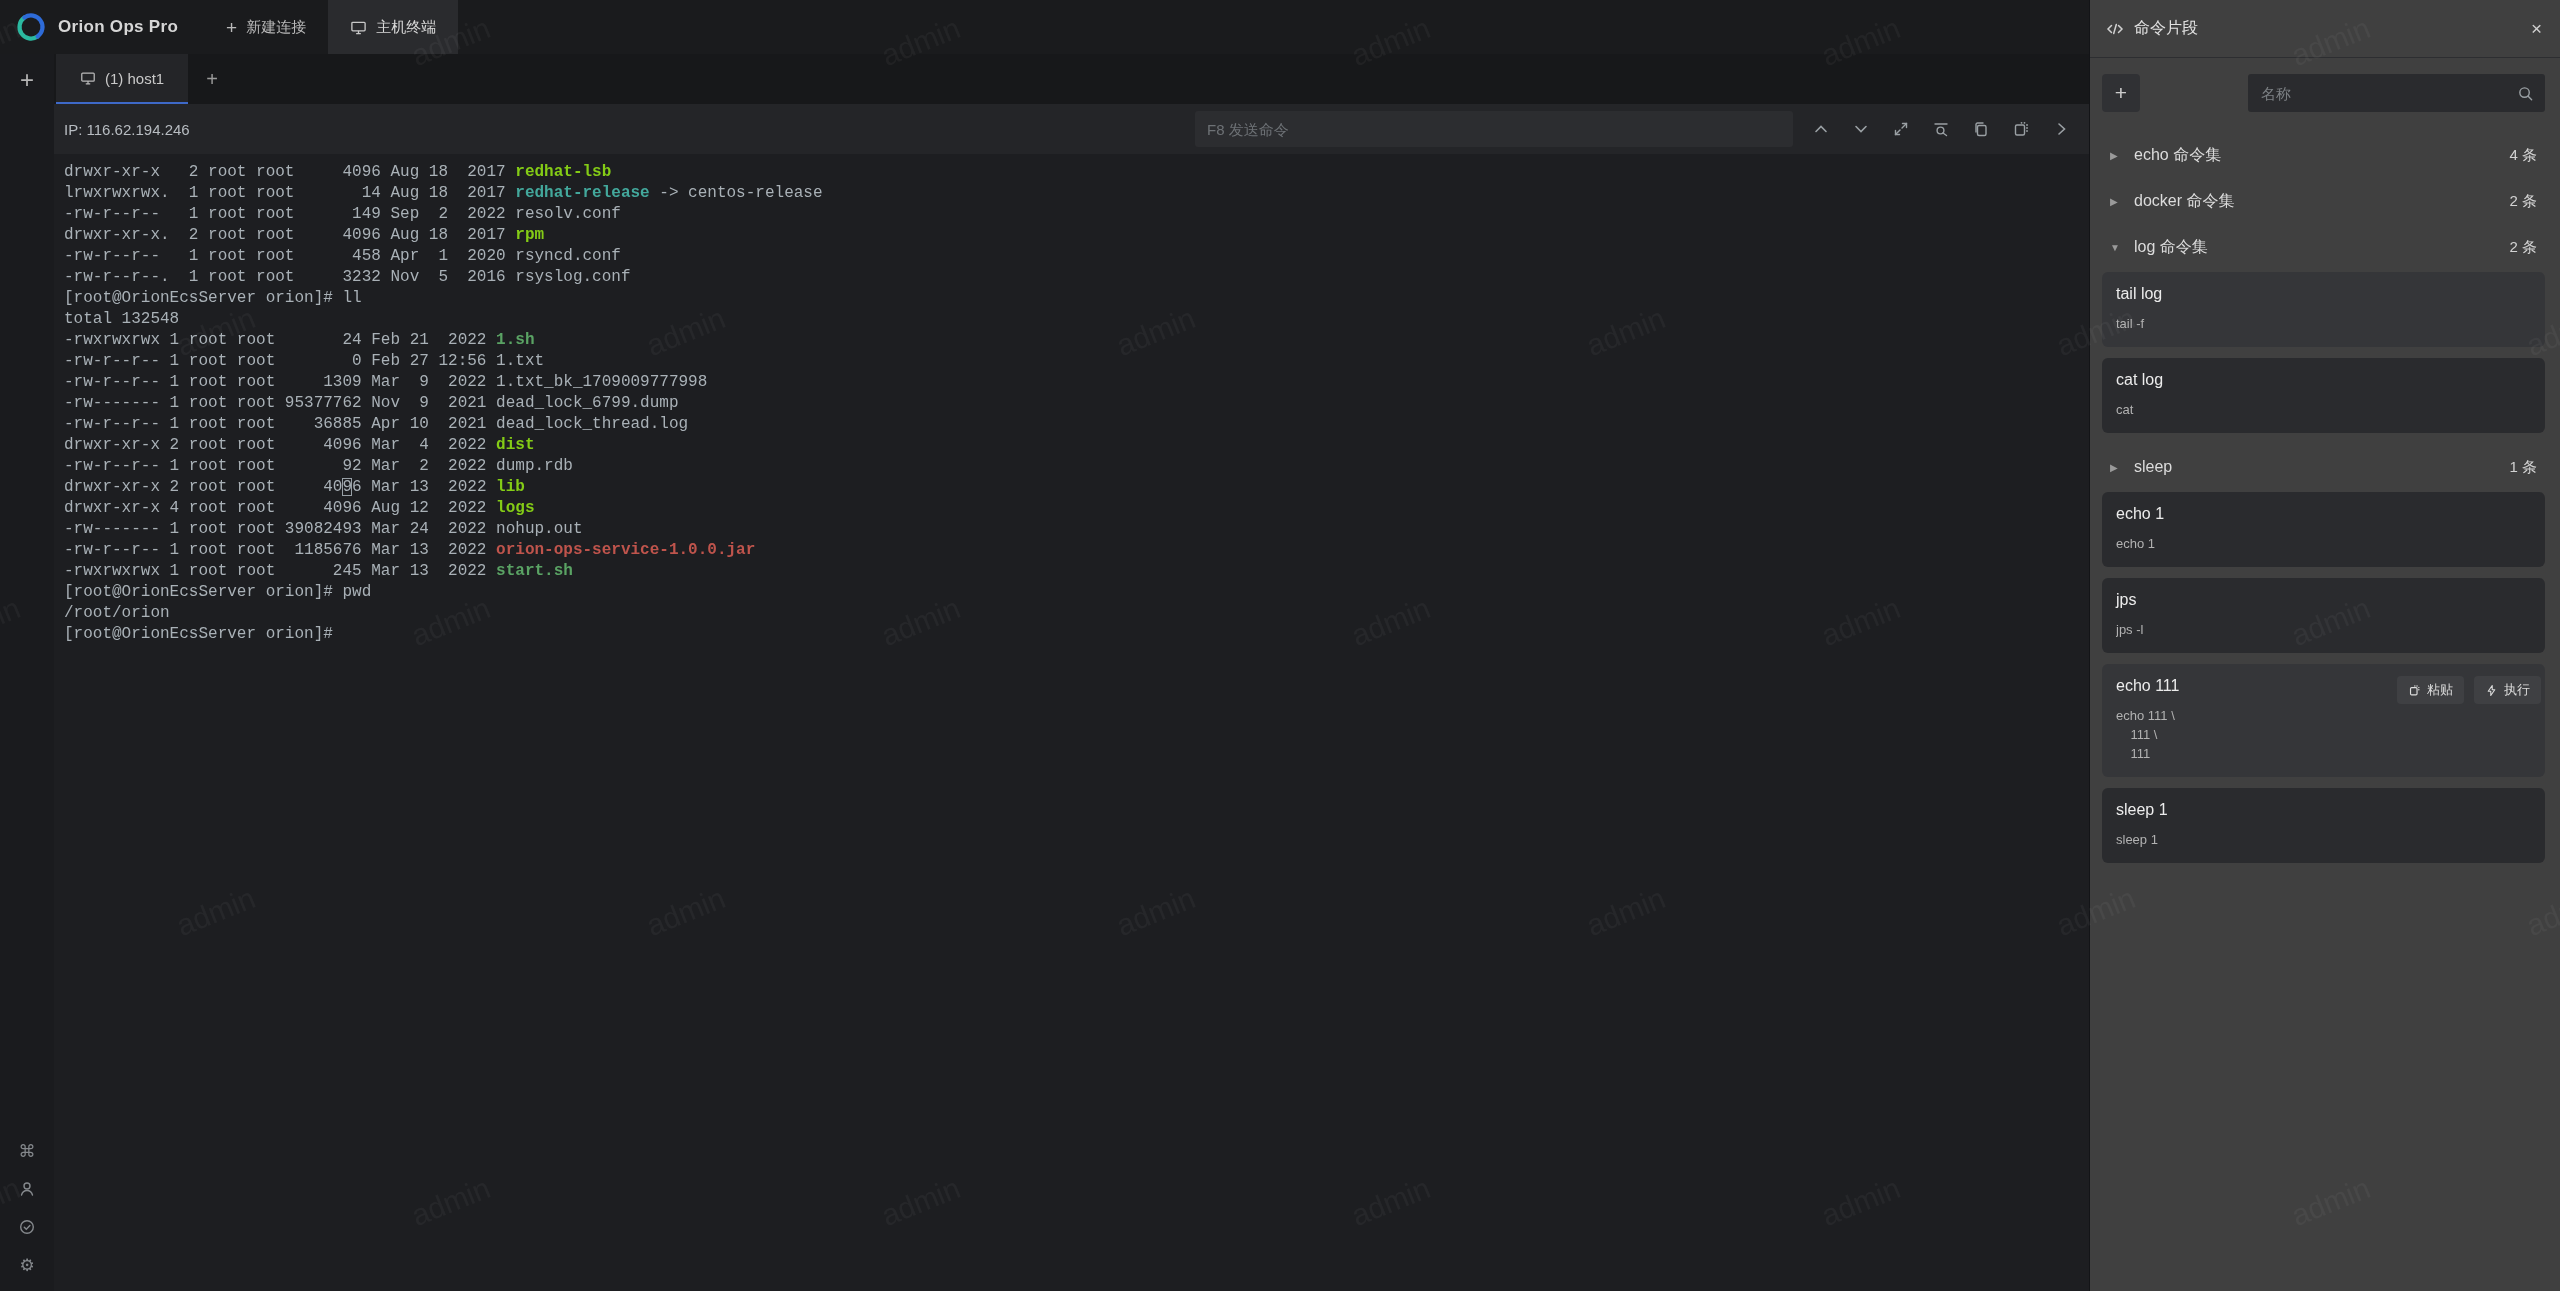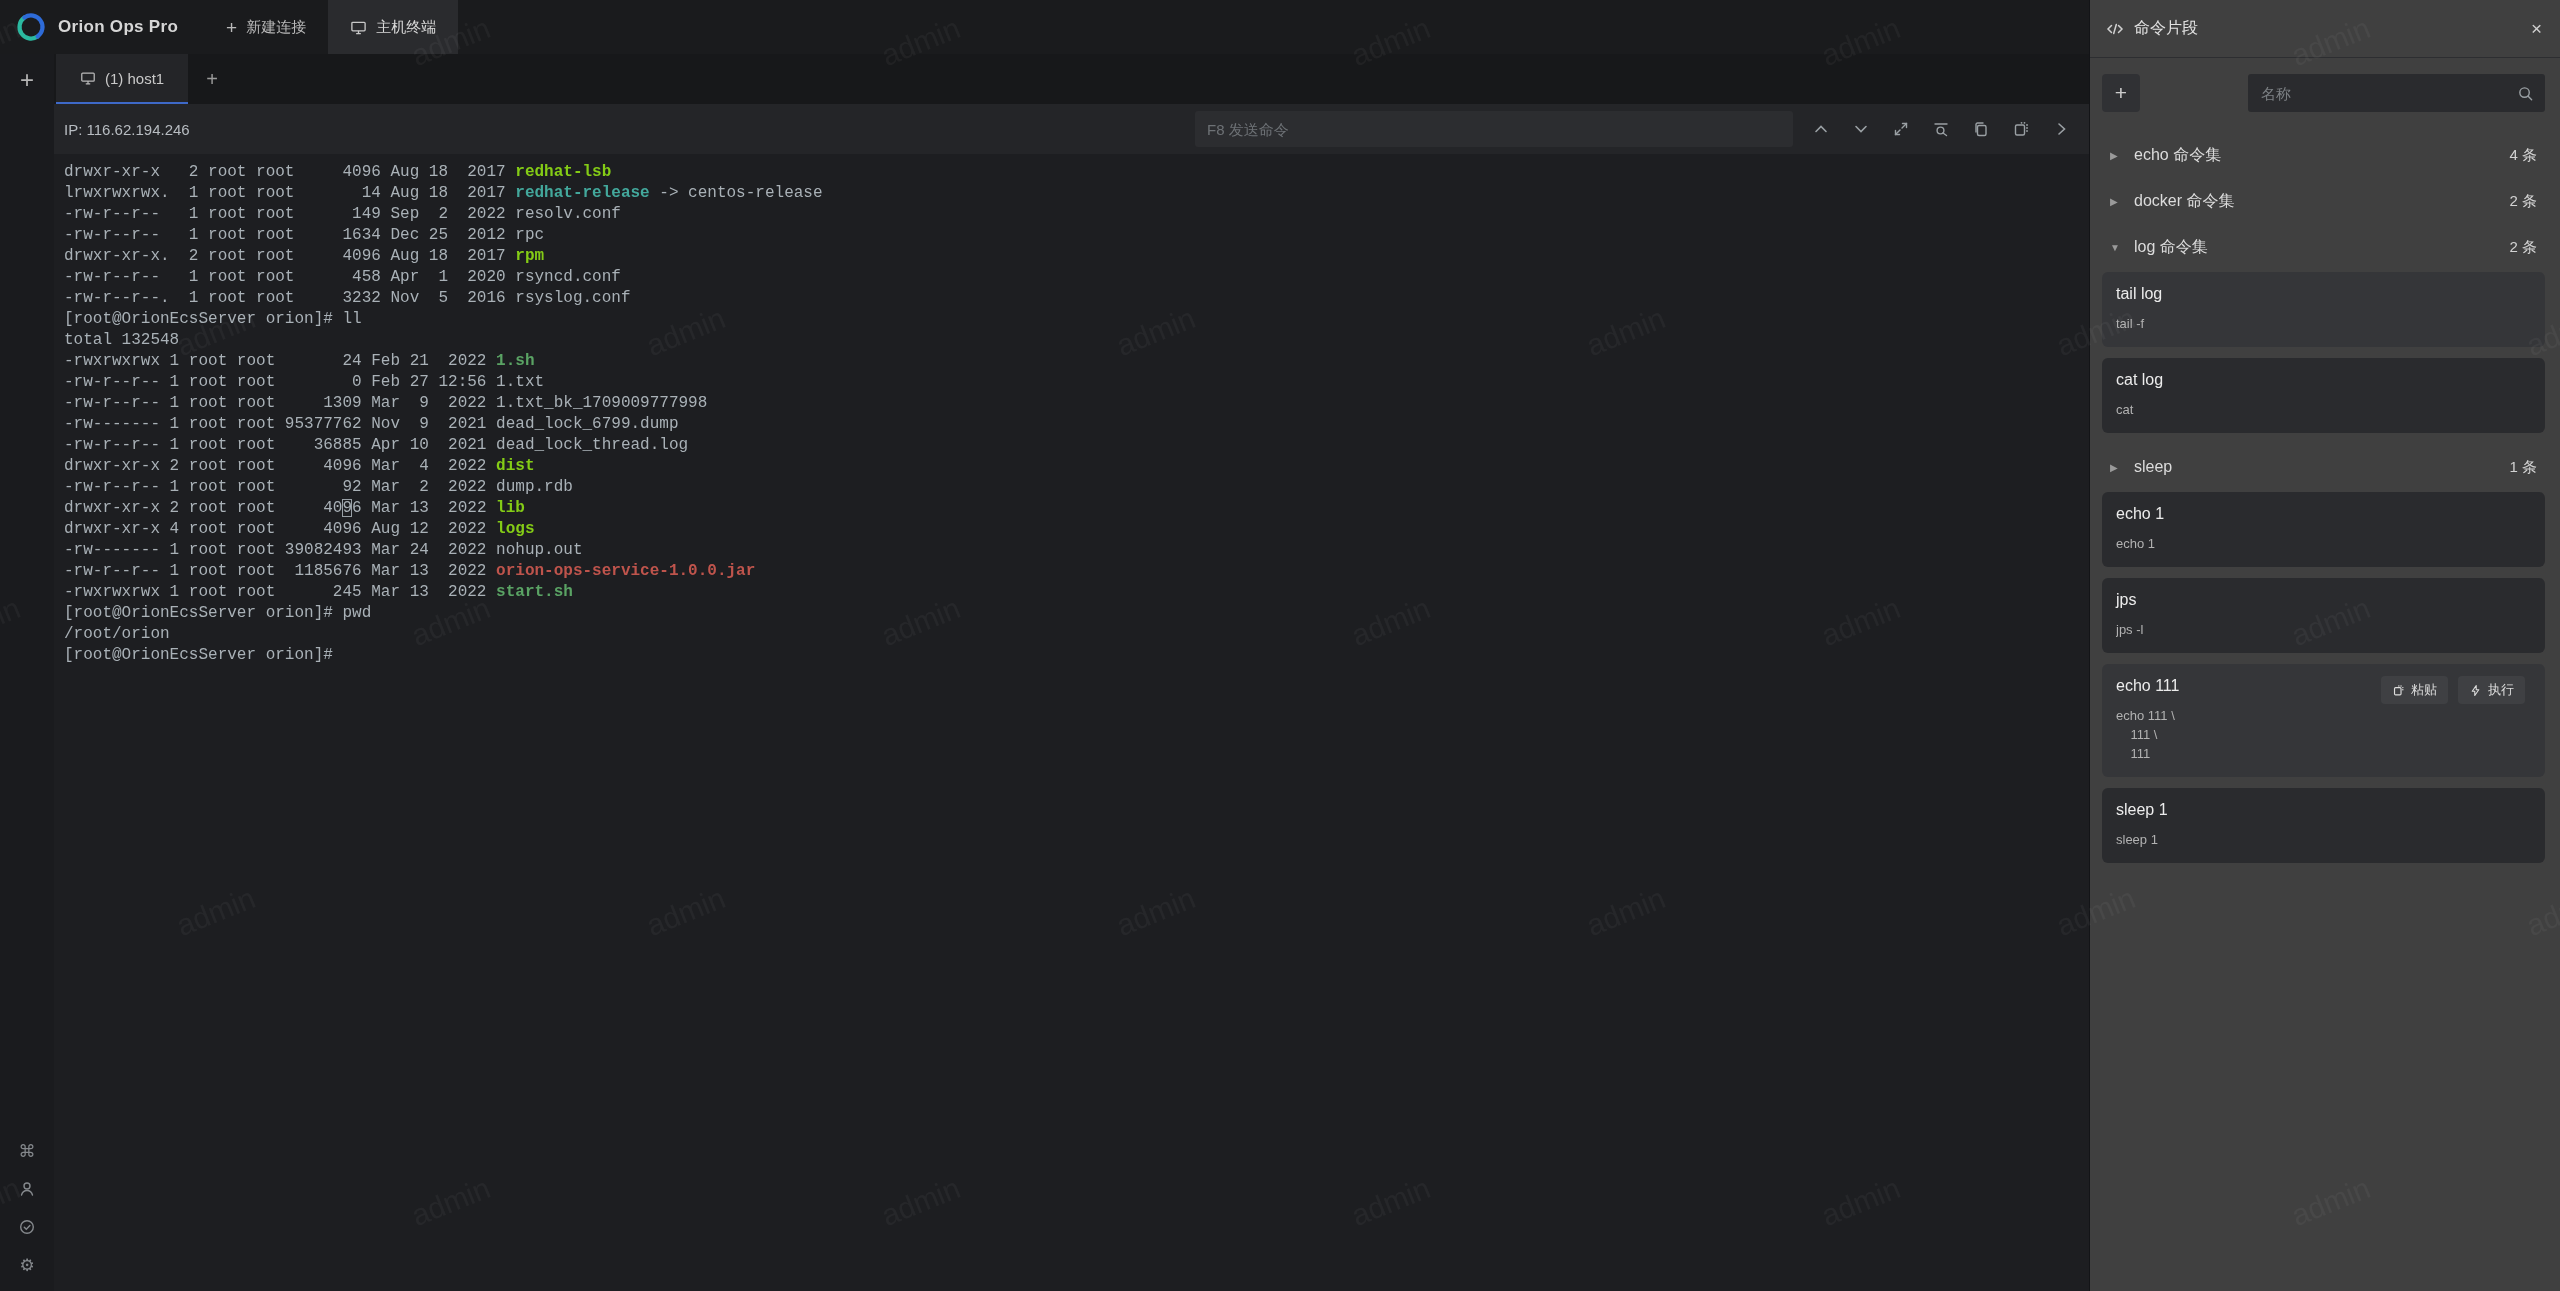--- a/index.html
+++ b/index.html
@@ -53,21 +53,21 @@
   .search-box input{flex:1;background:transparent;border:none;outline:none;color:#c9c9c9;font-size:15px;min-width:0;}
   .search-box input::placeholder{color:#7c8084;}
   .search-ic{color:#9aa0a4;display:flex;}
   .group-row{height:46px;display:flex;align-items:center;gap:13px;padding:0 8px 0 8px;color:#dcdcdc;font-size:16px;cursor:pointer;}
   .caret{color:#9a9a9a;font-size:10px;width:11px;flex:none;}
   .group-count{margin-left:auto;color:#d2d2d2;font-size:15px;}
   .card{background:#2a2b2e;border-radius:6px;padding:13px 14px 14px;margin:2px 0 11px 0;position:relative;cursor:pointer;}
   .card.hl{background:#353639;}
   .card-title{color:#ececec;font-size:16px;margin-bottom:11px;}
   .card-cmd{color:#b2b2b2;font-size:13px;line-height:19px;white-space:pre;overflow:hidden;text-overflow:ellipsis;}
-  .card-actions{position:absolute;top:12px;right:20px;display:flex;gap:10px;justify-content:space-between;}
+  .card-actions{position:absolute;top:12px;right:4px;display:flex;gap:10px;justify-content:space-between;}
   .action-btn{display:flex;align-items:center;gap:6px;background:#3f4043;border-radius:4px;
               padding:5px 11px;color:#dedede;font-size:13px;cursor:pointer;}
   .action-btn svg{flex:none;}
   
   .wm-layer{position:absolute;inset:0;pointer-events:none;z-index:40;overflow:hidden;}
   .wm{position:absolute;font-size:30px;color:rgba(255,255,255,0.045);transform:rotate(-22deg);white-space:nowrap;}
   svg{display:block;}
 </style>
 </head>
 <body>
@@ -180,21 +180,20 @@
                   <polyline points="7,4 12.5,9 7,14"></polyline>
                 </svg>
             </div>
           </div>
         </div>
 
         <div class="terminal">
             <div class="tline"><span class="sg-d">drwxr-xr-x   2 root root     4096 Aug 18  2017 </span><span class="sg-b">redhat-lsb</span></div>
             <div class="tline"><span class="sg-d">lrwxrwxrwx.  1 root root       14 Aug 18  2017 </span><span class="sg-t">redhat-release</span><span class="sg-d"> -&gt; centos-release</span></div>
             <div class="tline"><span class="sg-d">-rw-r--r--   1 root root      149 Sep  2  2022 resolv.conf</span></div>
-            <div class="tline"><span class="sg-d">-rw-r--r--   1 root root     1634 Dec 25  2012 rpc</span></div>
             <div class="tline"><span class="sg-d">drwxr-xr-x.  2 root root     4096 Aug 18  2017 </span><span class="sg-b">rpm</span></div>
             <div class="tline"><span class="sg-d">-rw-r--r--   1 root root      458 Apr  1  2020 rsyncd.conf</span></div>
             <div class="tline"><span class="sg-d">-rw-r--r--.  1 root root     3232 Nov  5  2016 rsyslog.conf</span></div>
             <div class="tline"><span class="sg-d">[root@OrionEcsServer orion]# ll</span></div>
             <div class="tline"><span class="sg-d">total 132548</span></div>
             <div class="tline"><span class="sg-d">-rwxrwxrwx 1 root root       24 Feb 21  2022 </span><span class="sg-g">1.sh</span></div>
             <div class="tline"><span class="sg-d">-rw-r--r-- 1 root root        0 Feb 27 12:56 1.txt</span></div>
             <div class="tline"><span class="sg-d">-rw-r--r-- 1 root root     1309 Mar  9  2022 1.txt_bk_1709009777998</span></div>
             <div class="tline"><span class="sg-d">-rw------- 1 root root 95377762 Nov  9  2021 dead_lock_6799.dump</span></div>
             <div class="tline"><span class="sg-d">-rw-r--r-- 1 root root    36885 Apr 10  2021 dead_lock_thread.log</span></div>

